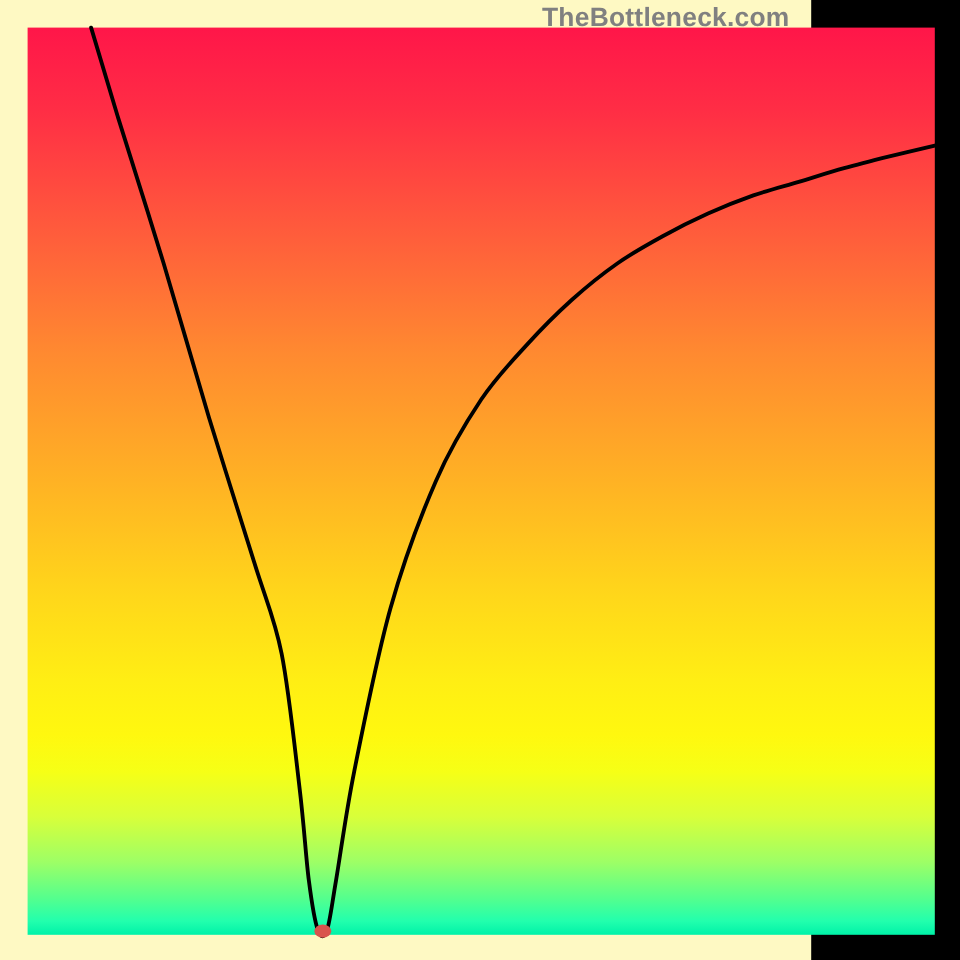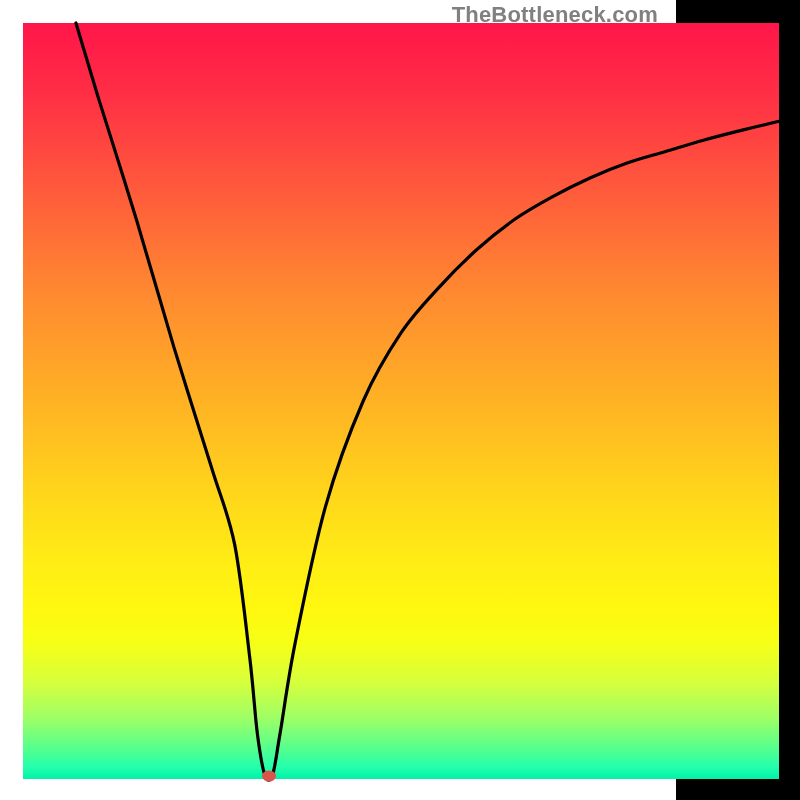--- a/index.html
+++ b/index.html
@@ -1,20 +1,20 @@
 <!DOCTYPE html>
 <html><head>
 <meta charset="utf-8">
 <style>
   * { margin: 0; padding: 0; box-sizing: border-box; }
   html, body { width: 800px; height: 800px; overflow: hidden; background: #000; }
   .frame {
     width: 676px;
     height: 800px;
-    background: #ffffff;
+    background: #fef9c3;
     position: relative;
   }
   .watermark {
     position: absolute;
     top: 2px;
     right: 18px;
     font-family: Arial, Helvetica, sans-serif;
     font-size: 22px;
     font-weight: bold;
     color: #808080;

